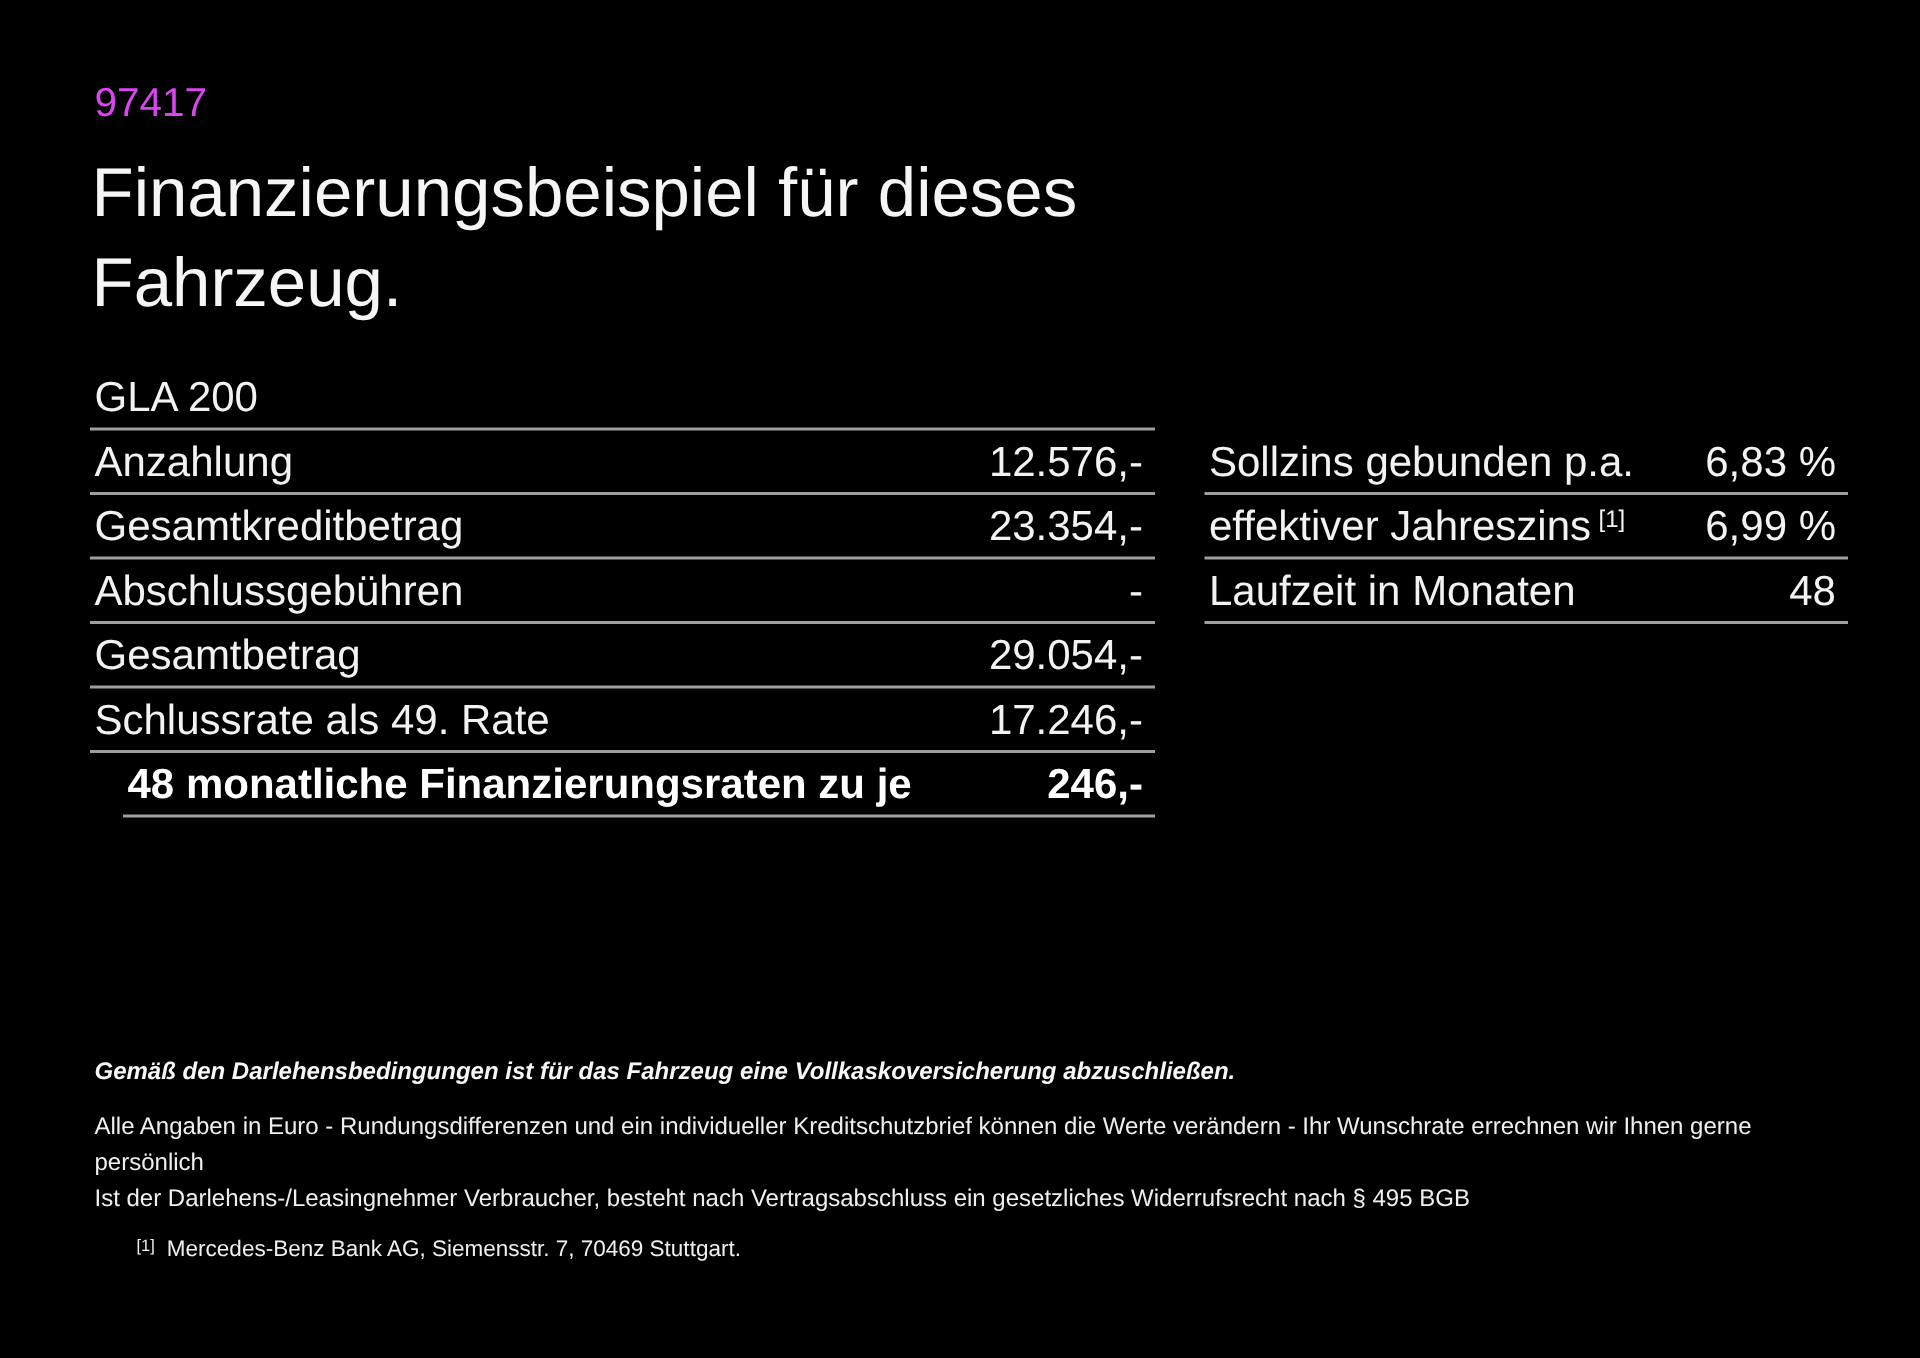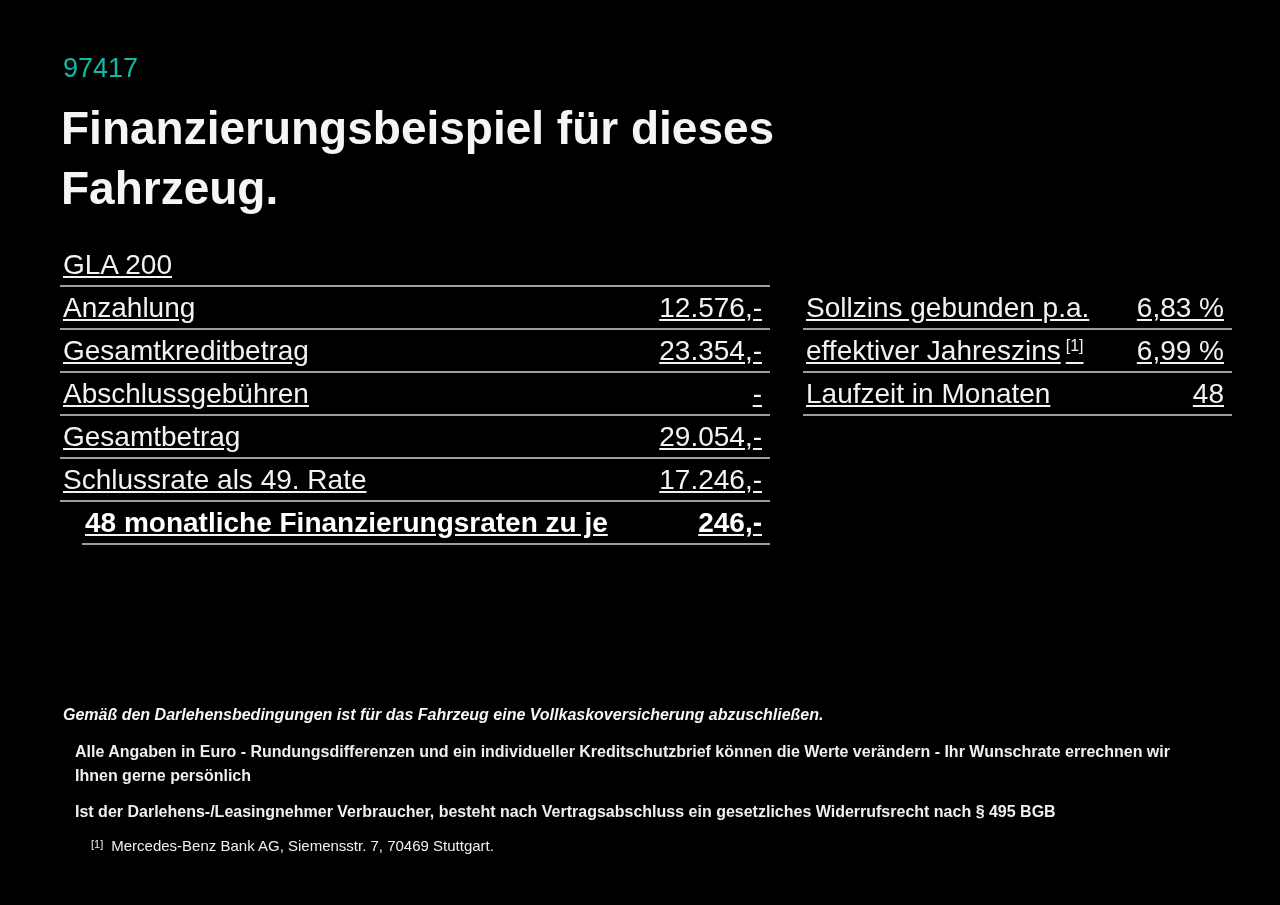--- a/index.html
+++ b/index.html
@@ -15,36 +15,35 @@
     font-family: "Liberation Sans", "DejaVu Sans", sans-serif;
     color: #f2f2f2;
     -webkit-font-smoothing: antialiased;
   }
   .doc-id {
     position: absolute;
     left: 63px;
     top: 53px;
     font-size: 27px;
     font-weight: 400;
-    color: #14b8a6;
+    color: #d946ef;
   }
   .page-title {
     position: absolute;
     left: 61px;
     top: 98px;
     font-size: 46px;
     line-height: 60px;
-    font-weight: 700;
+    font-weight: 400;
     color: #f5f5f5;
     letter-spacing: 0;
   }
   .fin-table {
     position: absolute;
     font-size: 28px;
-    text-decoration: underline;
   }
   .fin-table.left {
     left: 60px;
     top: 244px;
     width: 710px;
   }
   .fin-table.right {
     left: 803px;
     top: 287px;
     width: 429px;
@@ -89,22 +88,22 @@
   }
   .footer .note-bold {
     font-weight: 700;
     line-height: 20px;
     margin: 0 0 15px 0;
     color: #f7f7f7;
     font-style: italic;
   }
   .footer .disclaimer {
     line-height: 24px;
-    margin: 12px;
-    font-weight: 700;
+    margin: 0;
+    font-weight: 400;
   }
   .footer .footnote {
     margin-top: 11px;
     font-size: 15px;
     line-height: 20px;
     padding-left: 28px;
   }
   .footer .footnote .fn-marker {
     font-size: 11px;
     position: relative;

